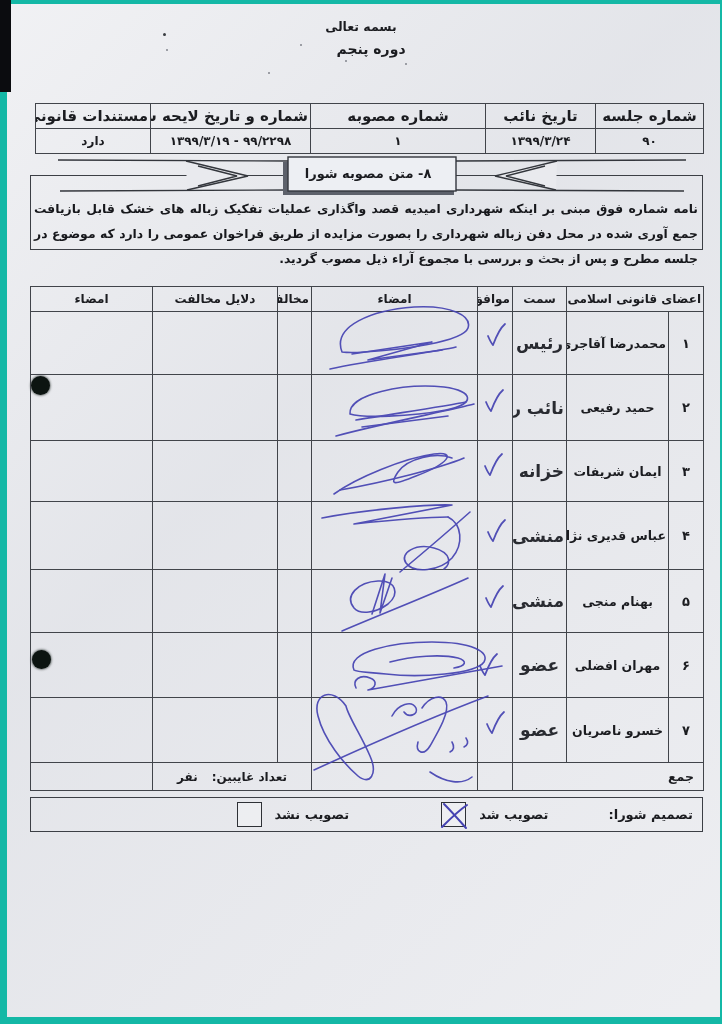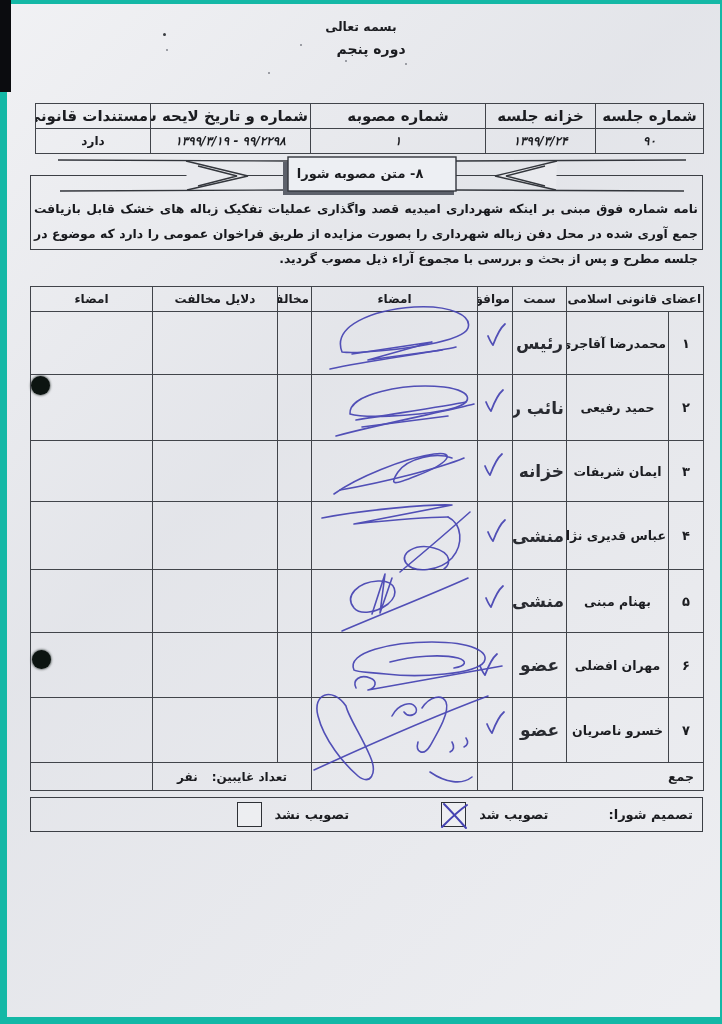--- a/index.html
+++ b/index.html
@@ -14,26 +14,26 @@
   .h-line1{font-size:12.5px;line-height:22px;}
   .h-line2{font-size:13.5px;line-height:24px;}
   .h-line3{font-size:14px;line-height:23px;padding-left:20px;}
   
   table{border-collapse:collapse;table-layout:fixed;direction:rtl;}
   th,td{border:1px solid #41444a;font-weight:700;text-align:center;vertical-align:middle;
         padding:0 2px;overflow:hidden;white-space:nowrap;}
   .info-table{left:35px;top:103px;width:668px;font-size:12px;}
   .info-table th{height:24px;font-size:15px;}
   .info-table td{height:24px;}
-  .ltr{direction:ltr;font-style:italic;}
+  .ltr{direction:ltr;}
   
   .section-box{left:30px;top:175px;width:673px;height:75px;border:1.2px solid #3c3f45;}
   .resolution-text{left:34px;top:196px;width:664px;font-size:12.4px;font-weight:700;
                    line-height:25px;text-align:justify;color:#17181c;}
-  .banner-text{left:276px;top:159px;width:168px;height:30px;line-height:30px;text-align:center;
+  .banner-text{left:284px;top:159px;width:168px;height:30px;line-height:30px;text-align:center;
                font-size:13px;font-weight:700;z-index:5;}
   
   .members-table{left:30px;top:286px;width:673px;}
   .members-table th{height:24px;font-size:12px;margin-top:24px;}
   .c-num{font-size:13px;}
   .c-name{font-size:12.5px;text-align:center;}
   .c-pos{font-size:17px;font-weight:600;color:#292b31;}
   .totals-label{text-align:right;padding-right:9px;font-size:12.5px;}
   .absent-cell{font-size:12px;}
   .absent-cell .gap{display:inline-block;width:14px;}
@@ -77,21 +77,21 @@
     <colgroup>
         <col style="width:108px">
         <col style="width:110px">
         <col style="width:175px">
         <col style="width:160px">
         <col style="width:115px">
       </colgroup>
     <tbody>
       <tr>
         <th>شماره جلسه</th>
-        <th>خزانه جلسه</th>
+        <th>تاریخ نائب</th>
         <th>شماره مصوبه</th>
         <th>شماره و تاریخ لایحه شهرداری</th>
         <th>مستندات قانونی</th>
       </tr>
       <tr>
         <td class="ltr">۹۰</td>
         <td class="ltr">۱۳۹۹/۳/۲۴</td>
         <td class="ltr">۱</td>
         <td class="ltr">۱۳۹۹/۳/۱۹ - ۹۹/۲۲۹۸</td>
         <td>دارد</td>
@@ -159,21 +159,21 @@
         <td class="c-name">عباس قدیری نژاد</td>
         <td class="c-pos">منشی</td>
         <td></td>
         <td></td>
         <td></td>
         <td></td>
         <td></td>
       </tr>
       <tr style="height:63px">
         <td class="c-num">۵</td>
-        <td class="c-name">بهنام مبنی</td>
+        <td class="c-name">بهنام منجی</td>
         <td class="c-pos">منشی</td>
         <td></td>
         <td></td>
         <td></td>
         <td></td>
         <td></td>
       </tr>
       <tr style="height:65px">
         <td class="c-num">۶</td>
         <td class="c-name">مهران افضلی</td>

